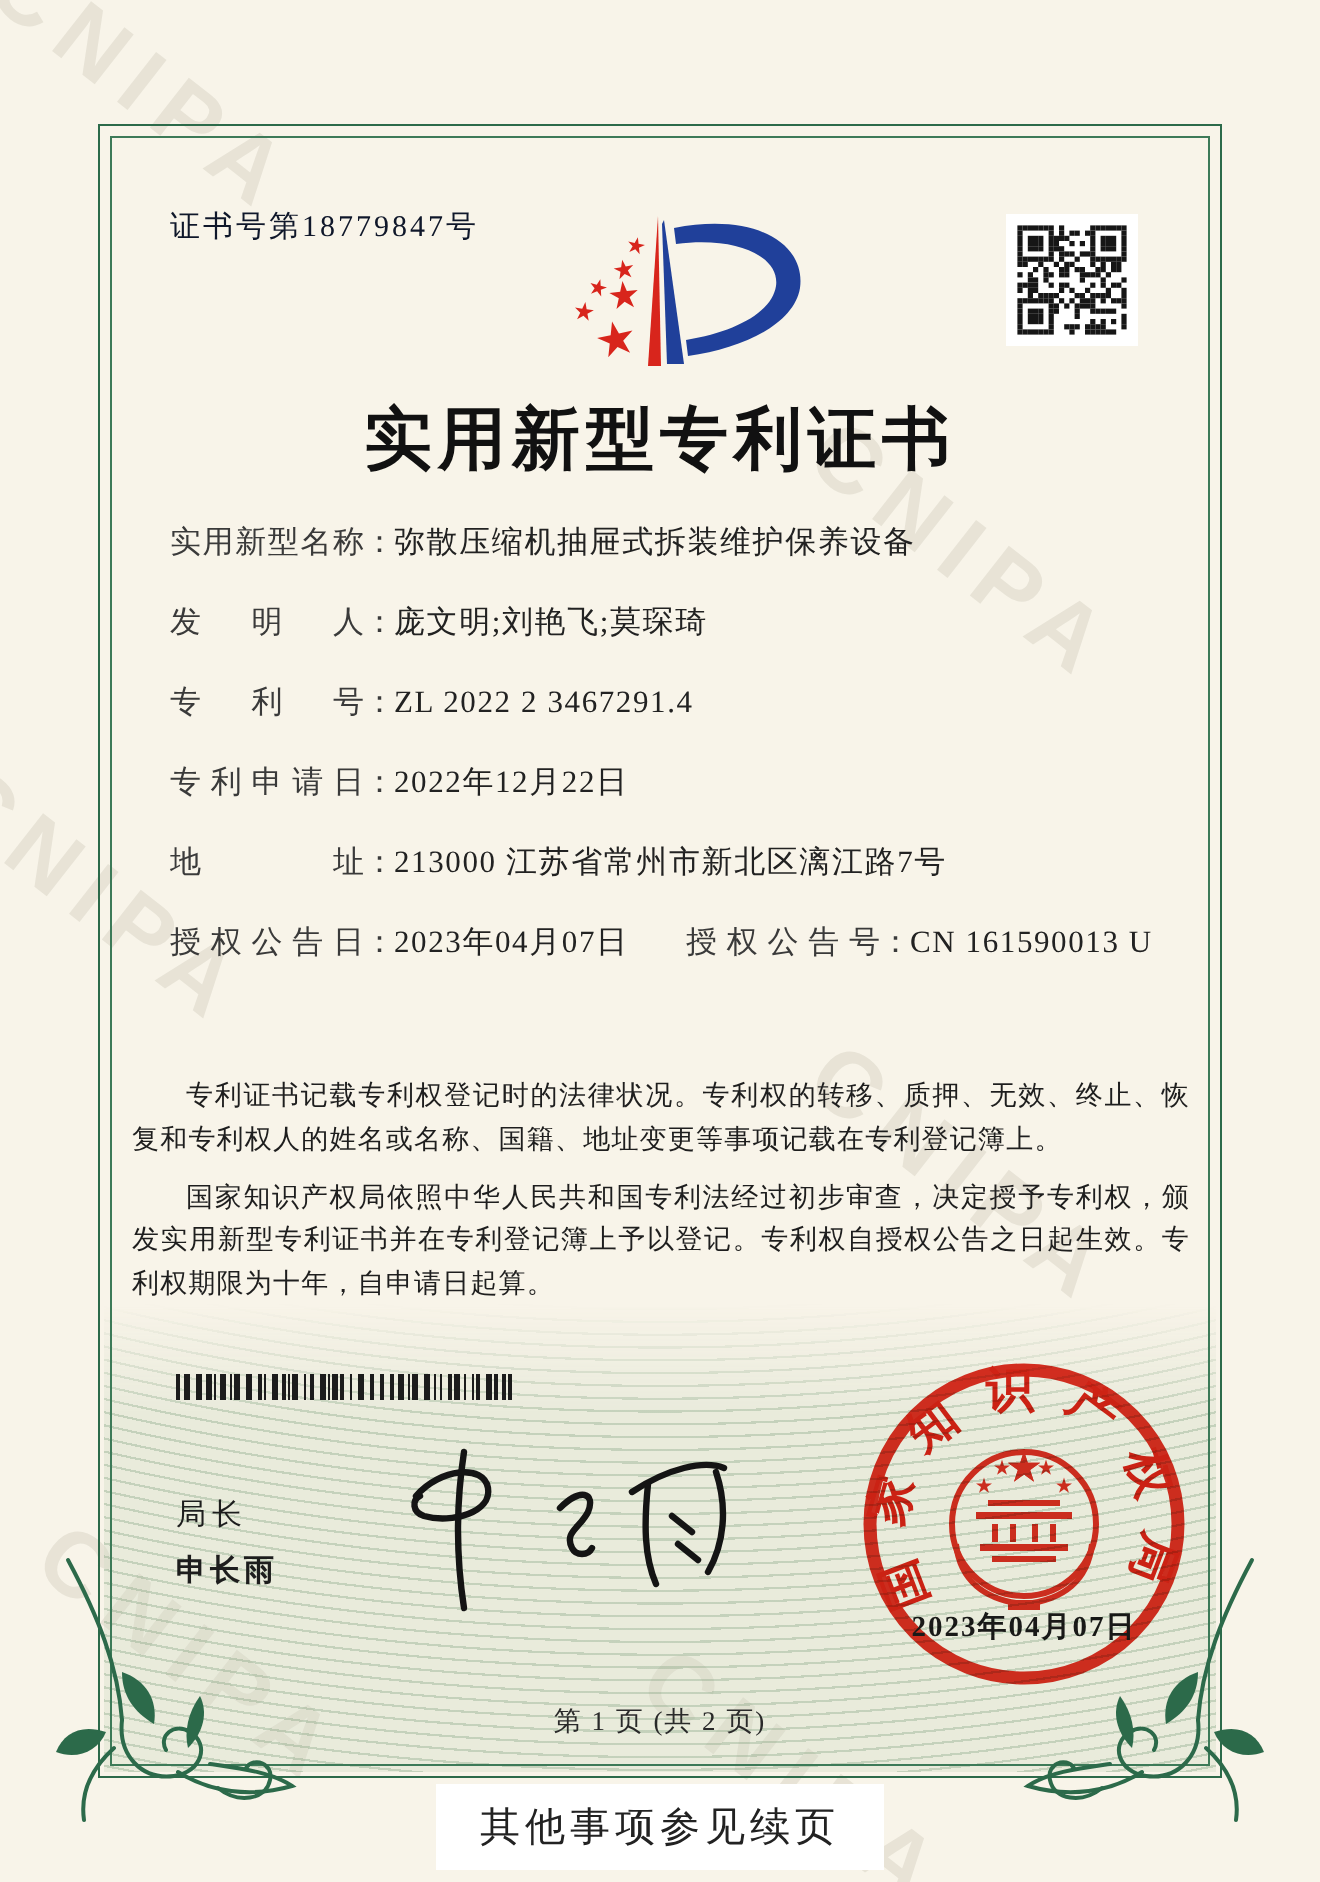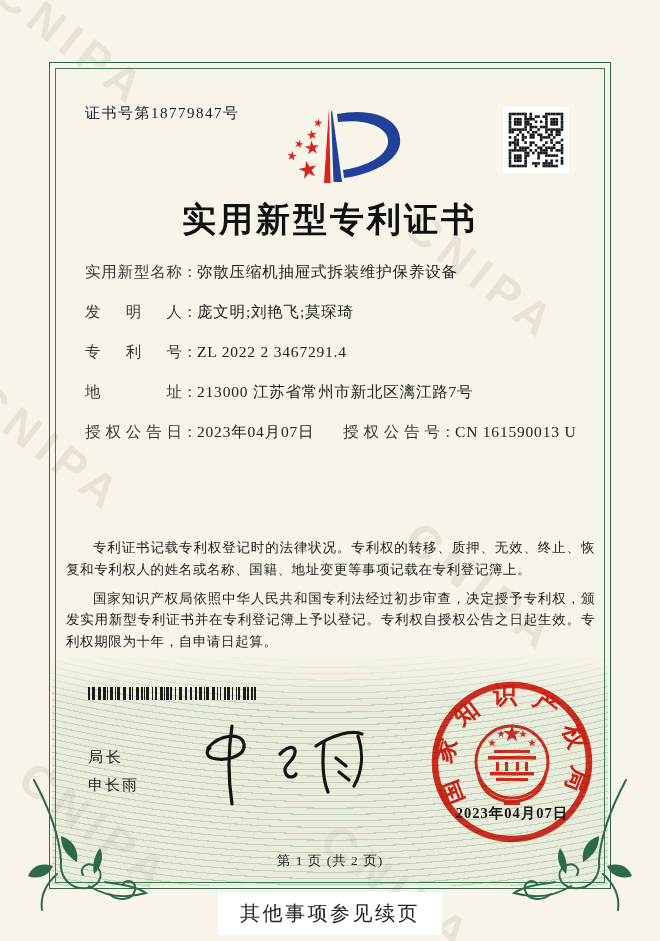--- a/index.html
+++ b/index.html
@@ -46,21 +46,21 @@
 
   .paras{position:absolute;left:66px;top:537px;width:529px;font-size:13.5px;
          line-height:21.8px;letter-spacing:0.6px;color:#1e1e1e;text-align:justify;}
   .paras p{margin:0 0 7px 0;text-indent:2em;}
 
   .barcode{position:absolute;left:88px;top:687px;}
 
   .sig-title{position:absolute;left:88px;top:748px;font-family:Liberation Sans, sans-serif;
              font-size:15px;letter-spacing:3px;color:#1d1d1d;}
   .sig-name{position:absolute;left:88px;top:776px;font-family:"Liberation Sans",sans-serif;
-            font-size:15px;letter-spacing:2px;color:#1d1d1d;}
+            font-size:15px;letter-spacing:2px;color:#1d1d1d;font-weight:bold;}
   .signature{position:absolute;left:192px;top:718px;}
 
   .seal{position:absolute;left:426px;top:676px;mix-blend-mode:multiply;}
 
   .page-info{position:absolute;left:0;top:852px;width:660px;text-align:center;
              font-size:13.5px;letter-spacing:1px;color:#2a2a2a;}
 
   .cont-note{position:absolute;left:50%;top:892px;transform:translateX(-50%);
              background:#ffffff;padding:8px 22px;font-size:20px;letter-spacing:2.5px;
              color:#222;white-space:nowrap;}
@@ -375,20 +375,23 @@
     <div class="frow">
       <span class="flabel">实用新型名称</span><span class="fcolon">：</span><span class="fvalue">弥散压缩机抽屉式拆装维护保养设备</span>
     </div>
     <div class="frow">
       <span class="flabel">发明人</span><span class="fcolon">：</span><span class="fvalue">庞文明;刘艳飞;莫琛琦</span>
     </div>
     <div class="frow">
       <span class="flabel">专利号</span><span class="fcolon">：</span><span class="fvalue">ZL 2022 2 3467291.4</span>
     </div>
     <div class="frow">
+      <span class="flabel">专利申请日</span><span class="fcolon">：</span><span class="fvalue">2022年12月22日</span>
+    </div>
+    <div class="frow">
       <span class="flabel">地址</span><span class="fcolon">：</span><span class="fvalue">213000 江苏省常州市新北区漓江路7号</span>
     </div>
     <div class="frow">
       <span class="flabel">授权公告日</span><span class="fcolon">：</span><span class="fvalue">2023年04月07日</span>
       <span class="grant">
         <span class="flabel">授权公告号</span><span class="fcolon">：</span><span class="fvalue">CN 161590013 U</span>
       </span>
     </div>
   </div>
 

